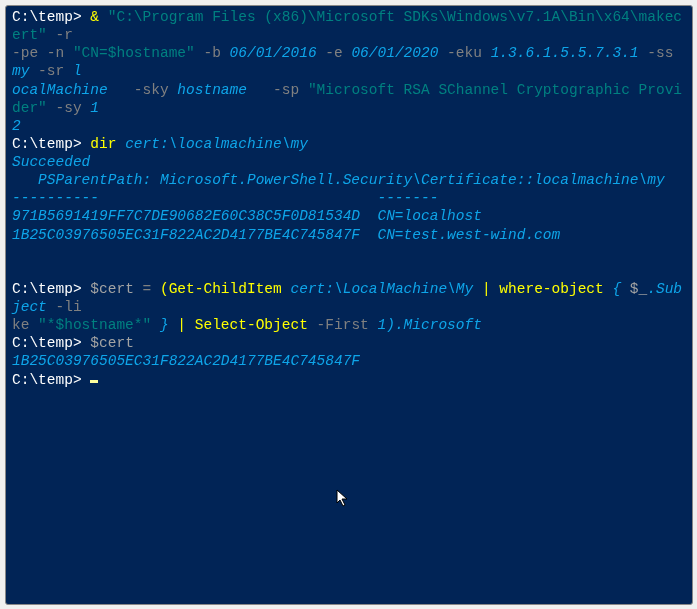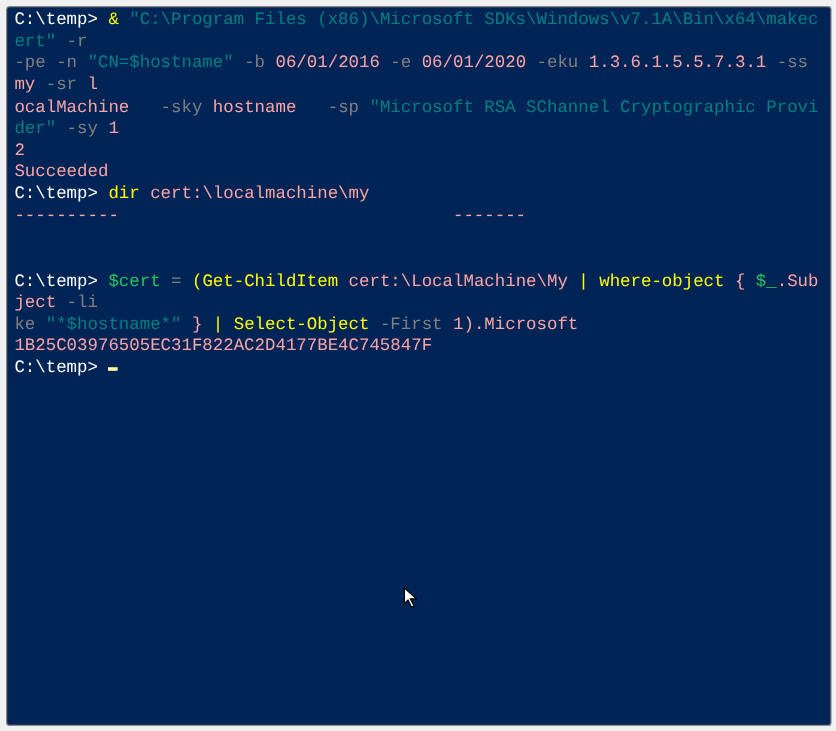--- a/index.html
+++ b/index.html
@@ -26,22 +26,22 @@
       position: relative;
     }
     .line {
       white-space: pre-wrap;
       word-break: break-all;
     }
     .prompt { color: #ffffff; }
     .cmd-highlight { color: #ffff00; }
     .gray-text { color: #808080; }
     .teal-text { color: #008080; }
-    .white-text { color: #fca5a5; }
-    .orange-text { color: #22c55e; }
+    .white-text { color: #0ea5e9; font-style: italic; }
+    .orange-text { color: #a3a3a3; }
     .cursor {
       display: inline-block;
       width: 8px;
       height: 3px;
       background: #fefe9c;
       vertical-align: baseline;
       margin-bottom: 1px;
     }
     .mouse-cursor {
       position: absolute;
@@ -58,42 +58,46 @@
 <div class="terminal-frame">
 
   <div class="line"><span class="prompt">C:\temp&gt;</span><span class="cmd-highlight"> &amp; </span><span class="teal-text">"C:\Program Files (x86)\Microsoft SDKs\Windows\v7.1A\Bin\x64\makecert"</span><span class="gray-text"> -r </span></div>
 
   <div class="line"><span class="gray-text">-pe</span><span class="gray-text"> -n </span><span class="teal-text">"CN=$hostname"</span><span class="gray-text"> -b </span><span class="white-text">06/01/2016</span><span class="gray-text"> -e </span><span class="white-text">06/01/2020</span><span class="gray-text"> -eku </span><span class="white-text">1.3.6.1.5.5.7.3.1</span><span class="gray-text"> -ss </span><span class="white-text">my</span><span class="gray-text"> -sr </span><span class="white-text">l</span></div>
 
   <div class="line"><span class="white-text">ocalMachine</span><span class="gray-text">   -sky </span><span class="white-text">hostname</span><span class="gray-text">   -sp </span><span class="teal-text">"Microsoft RSA SChannel Cryptographic Provider"</span><span class="gray-text"> -sy </span><span class="white-text">1</span></div>
 
   <div class="line"><span class="white-text">2</span></div>
 
+  <div class="line"><span class="prompt">C:\temp&gt;</span><span class="cmd-highlight"> dir </span><span class="white-text">cert:\localmachine\my</span></div>
+
   <div class="line white-text">Succeeded</div>
-
-  <div class="line"><span class="prompt">C:\temp&gt;</span><span class="cmd-highlight"> dir </span><span class="white-text">cert:\localmachine\my</span></div>
 
   <div class="line"></div>
   <div class="line"></div>
 
+  <div class="line white-text">   PSParentPath: Microsoft.PowerShell.Security\Certificate::localmachine\my</div>
 
   <div class="line"></div>
 
 
   <div class="line white-text"><span>----------</span><span>                                </span><span>-------</span></div>
 
+  <div class="line white-text"><span>971B5691419FF7C7DE90682E60C38C5F0D81534D</span><span>  </span><span>CN=localhost</span></div>
 
+  <div class="line white-text"><span>1B25C03976505EC31F822AC2D4177BE4C745847F</span><span>  </span><span>CN=test.west-wind.com</span></div>
 
   <div class="line">&nbsp;</div>
   <div class="line">&nbsp;</div>
 
   <div class="line"><span class="prompt">C:\temp&gt;</span><span> </span><span class="orange-text">$cert</span><span class="gray-text"> = </span><span class="cmd-highlight">(</span><span class="cmd-highlight">Get-ChildItem</span><span class="white-text"> cert:\LocalMachine\My </span><span class="cmd-highlight">|</span><span> </span><span class="cmd-highlight">where-object</span><span class="white-text"> { </span><span class="orange-text">$_</span><span class="white-text">.Subject </span><span class="gray-text">-li</span></div>
 
   <div class="line"><span class="gray-text">ke</span><span class="teal-text"> "*$hostname*"</span><span class="white-text"> } </span><span class="cmd-highlight">|</span><span> </span><span class="cmd-highlight">Select-Object</span><span class="gray-text"> -First</span><span class="white-text"> 1</span><span class="white-text">)</span><span class="white-text">.Microsoft</span></div>
 
+  <div class="line"><span class="prompt">C:\temp&gt;</span><span> </span><span class="orange-text">$cert</span></div>
 
   <div class="line white-text">1B25C03976505EC31F822AC2D4177BE4C745847F</div>
 
   <div class="line"><span class="prompt">C:\temp&gt; </span><span class="cursor"></span></div>
 
   <svg class="mouse-cursor" viewBox="0 0 14 20">
     <path d="M1,1 L1,14 L4,11 L7,17 L9,16 L6,10 L11,10 Z" fill="white" stroke="black" stroke-width="1"></path>
   </svg>
 
 </div>

